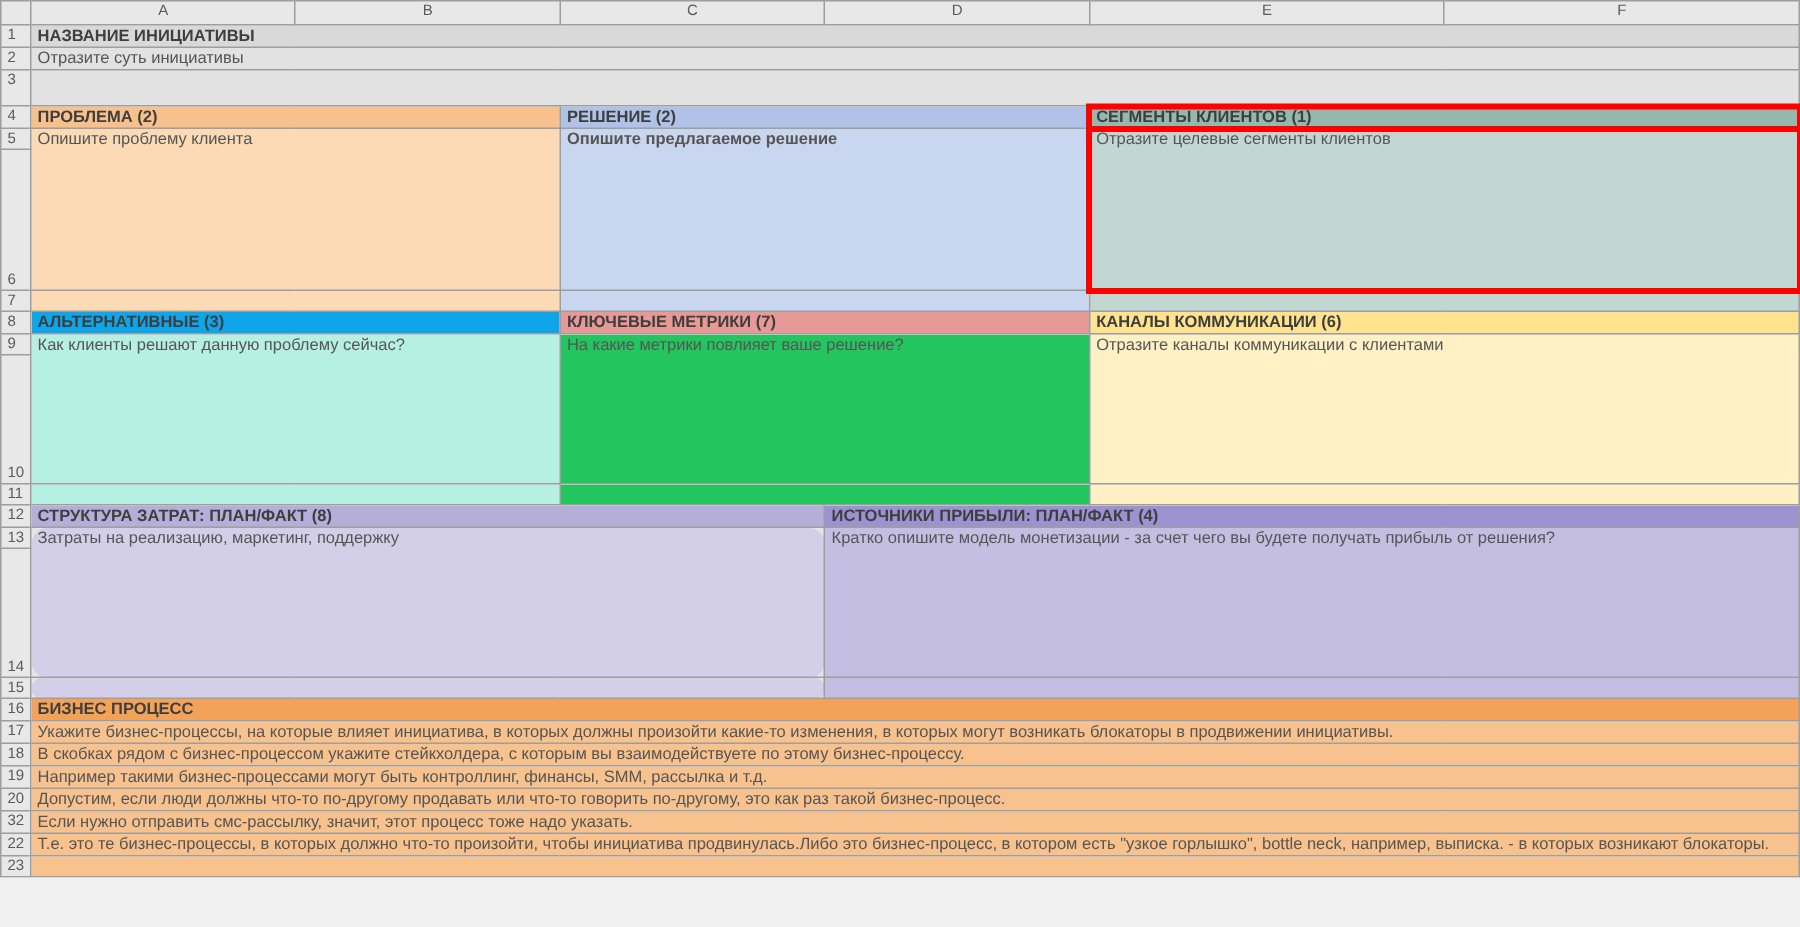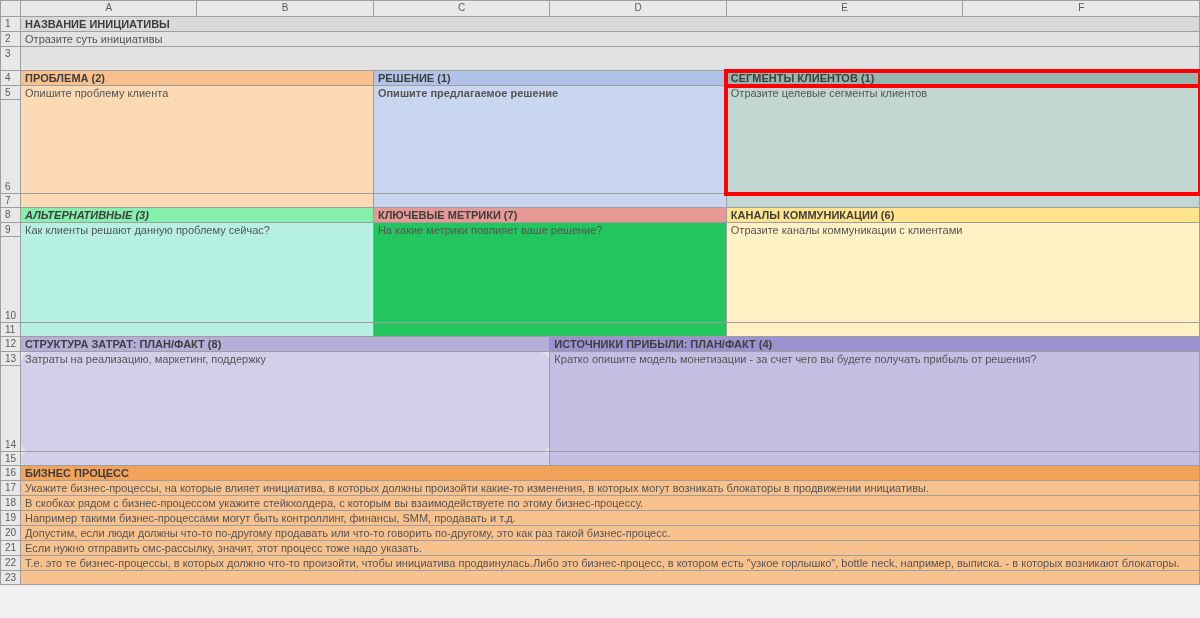--- a/index.html
+++ b/index.html
@@ -44,21 +44,21 @@
 
   
   .c-grey-h   { background: #d9d9d9; }
   .c-grey-b   { background: #e2e2e2; }
   .c-orange-h { background: #f8c08b; }
   .c-orange-b { background: #fbdab5; margin-top: 16px; }
   .c-blue-h   { background: #b1c2e8; }
   .c-blue-b   { background: #c9d6ef; font-weight: bold; }
   .c-teal-h   { background: #94b7b0; }
   .c-teal-b   { background: #c3d7d2; }
-  .c-cyan-h   { background: #86efac; font-style: italic; }
+  .c-cyan-h   { background: #0ea5e9; }
   .c-cyan-b   { background: #b6f0e2; }
   .c-red-h    { background: #e79996; }
   .c-red-b    { background: #22c55e; }
   .c-yellow-h { background: #ffe38f; }
   .c-yellow-b { background: #fff1c4; }
   .c-lav-h    { background: #b4aed9; }
   .c-lav-b    { background: #d4cfe8; border-radius: 11px; }
   .c-vio-h    { background: #9c92d0; }
   .c-vio-b    { background: #c5bee3; margin-left: 29px; }
   .c-orng2-h  { background: #f3a25a; }
@@ -106,21 +106,21 @@
 </tr>
 
 <tr style="height:24px">
   <td class="rowhdr">3</td>
   <td colspan="6" class="c-grey-b"></td>
 </tr>
 
 <tr>
   <td class="rowhdr">4</td>
   <td colspan="2" class="c-orange-h hdr">ПРОБЛЕМА (2)</td>
-  <td colspan="2" class="c-blue-h hdr">РЕШЕНИЕ (1)</td>
+  <td colspan="2" class="c-blue-h hdr">РЕШЕНИЕ (2)</td>
   <td colspan="2" class="c-teal-h hdr redbox">СЕГМЕНТЫ КЛИЕНТОВ (1)</td>
 </tr>
 
 <tr>
   <td class="rowhdr">5</td>
   <td colspan="2" rowspan="2" class="c-orange-b desc">Опишите проблему клиента</td>
   <td colspan="2" rowspan="2" class="c-blue-b desc">Опишите предлагаемое решение</td>
   <td colspan="2" rowspan="2" class="c-teal-b desc redbox">Отразите целевые сегменты клиентов</td>
 </tr>
 
@@ -190,28 +190,28 @@
 <tr>
   <td class="rowhdr">17</td>
   <td colspan="6" class="c-orng2-b desc">Укажите бизнес-процессы, на которые влияет инициатива, в которых должны произойти какие-то изменения, в которых могут возникать блокаторы в продвижении инициативы.</td>
 </tr>
 <tr>
   <td class="rowhdr">18</td>
   <td colspan="6" class="c-orng2-b desc">В скобках рядом с бизнес-процессом укажите стейкхолдера, с которым вы взаимодействуете по этому бизнес-процессу.</td>
 </tr>
 <tr>
   <td class="rowhdr">19</td>
-  <td colspan="6" class="c-orng2-b desc">Например такими бизнес-процессами могут быть контроллинг, финансы, SMM, продавать и т.д.</td>
+  <td colspan="6" class="c-orng2-b desc">Например такими бизнес-процессами могут быть контроллинг, финансы, SMM, рассылка и т.д.</td>
 </tr>
 <tr>
   <td class="rowhdr">20</td>
   <td colspan="6" class="c-orng2-b desc">Допустим, если люди должны что-то по-другому продавать или что-то говорить по-другому, это как раз такой бизнес-процесс.</td>
 </tr>
 <tr>
-  <td class="rowhdr">21</td>
+  <td class="rowhdr">32</td>
   <td colspan="6" class="c-orng2-b desc">Если нужно отправить смс-рассылку, значит, этот процесс тоже надо указать.</td>
 </tr>
 <tr>
   <td class="rowhdr">22</td>
   <td colspan="6" class="c-orng2-b desc">Т.е. это те бизнес-процессы, в которых должно что-то произойти, чтобы инициатива продвинулась.Либо это бизнес-процесс, в котором есть "узкое горлышко", bottle neck, например, выписка. - в которых возникают блокаторы.</td>
 </tr>
 
 <tr style="height:14px">
   <td class="rowhdr">23</td>
   <td colspan="6" class="c-orng2-b"></td>

